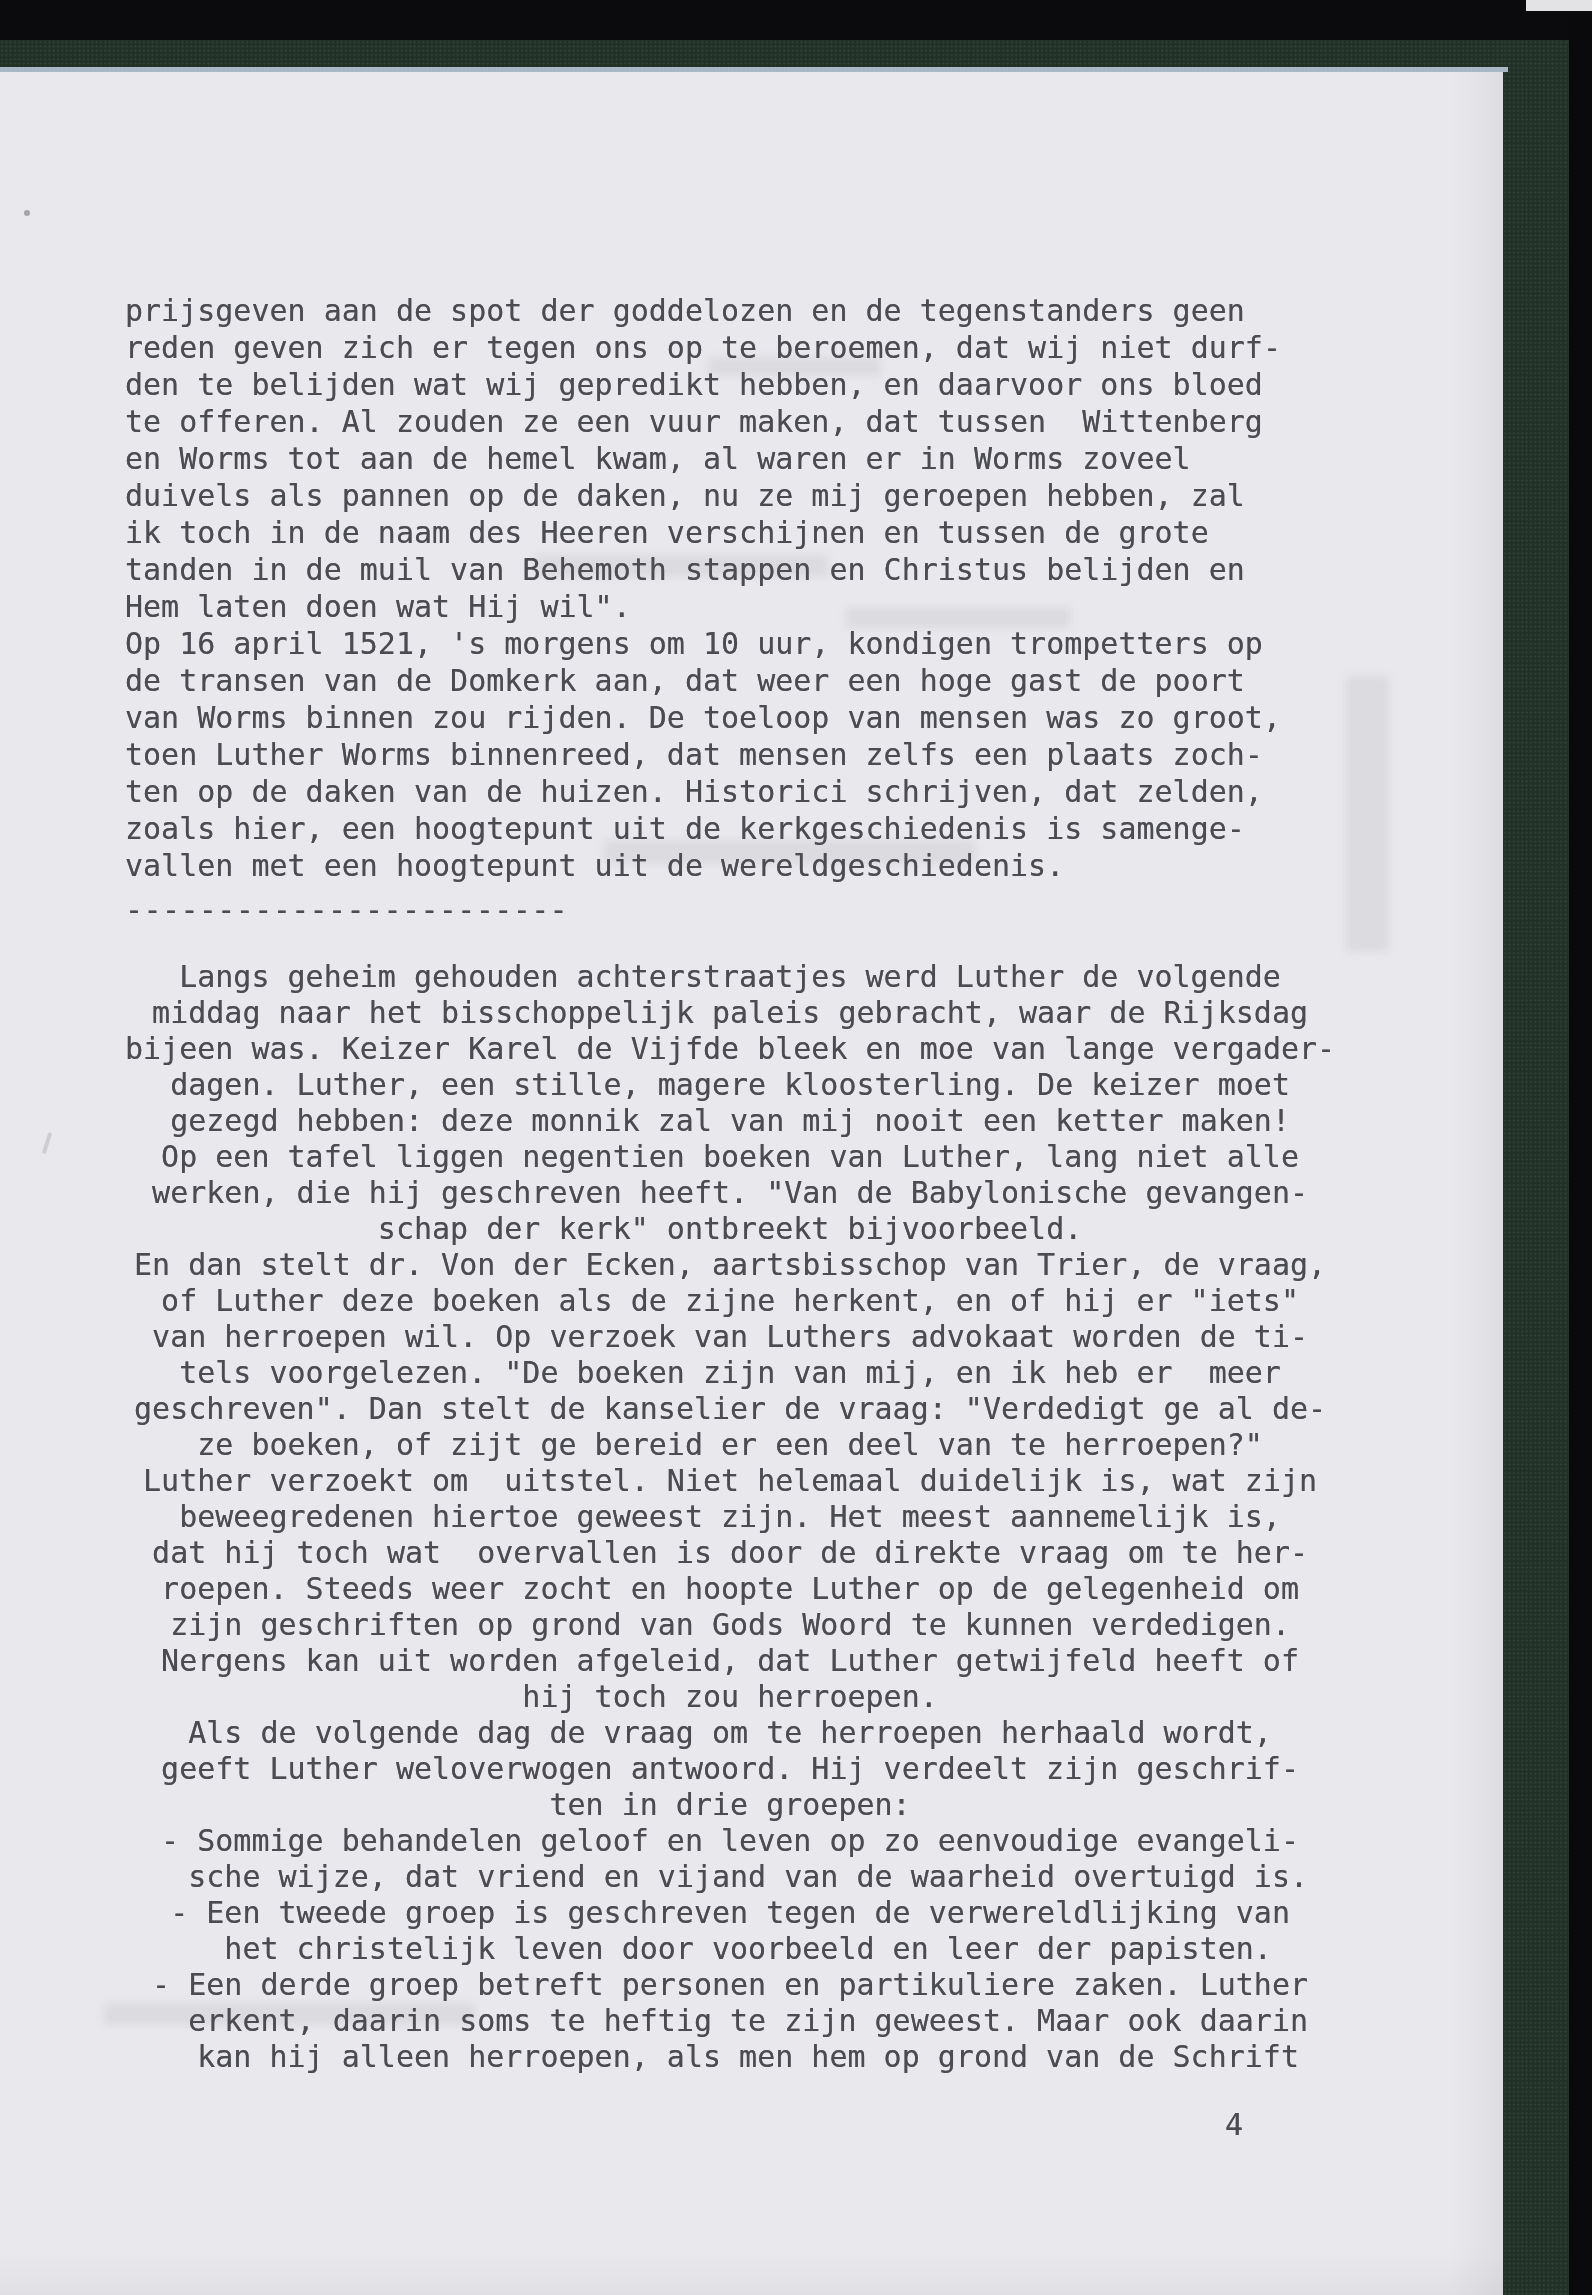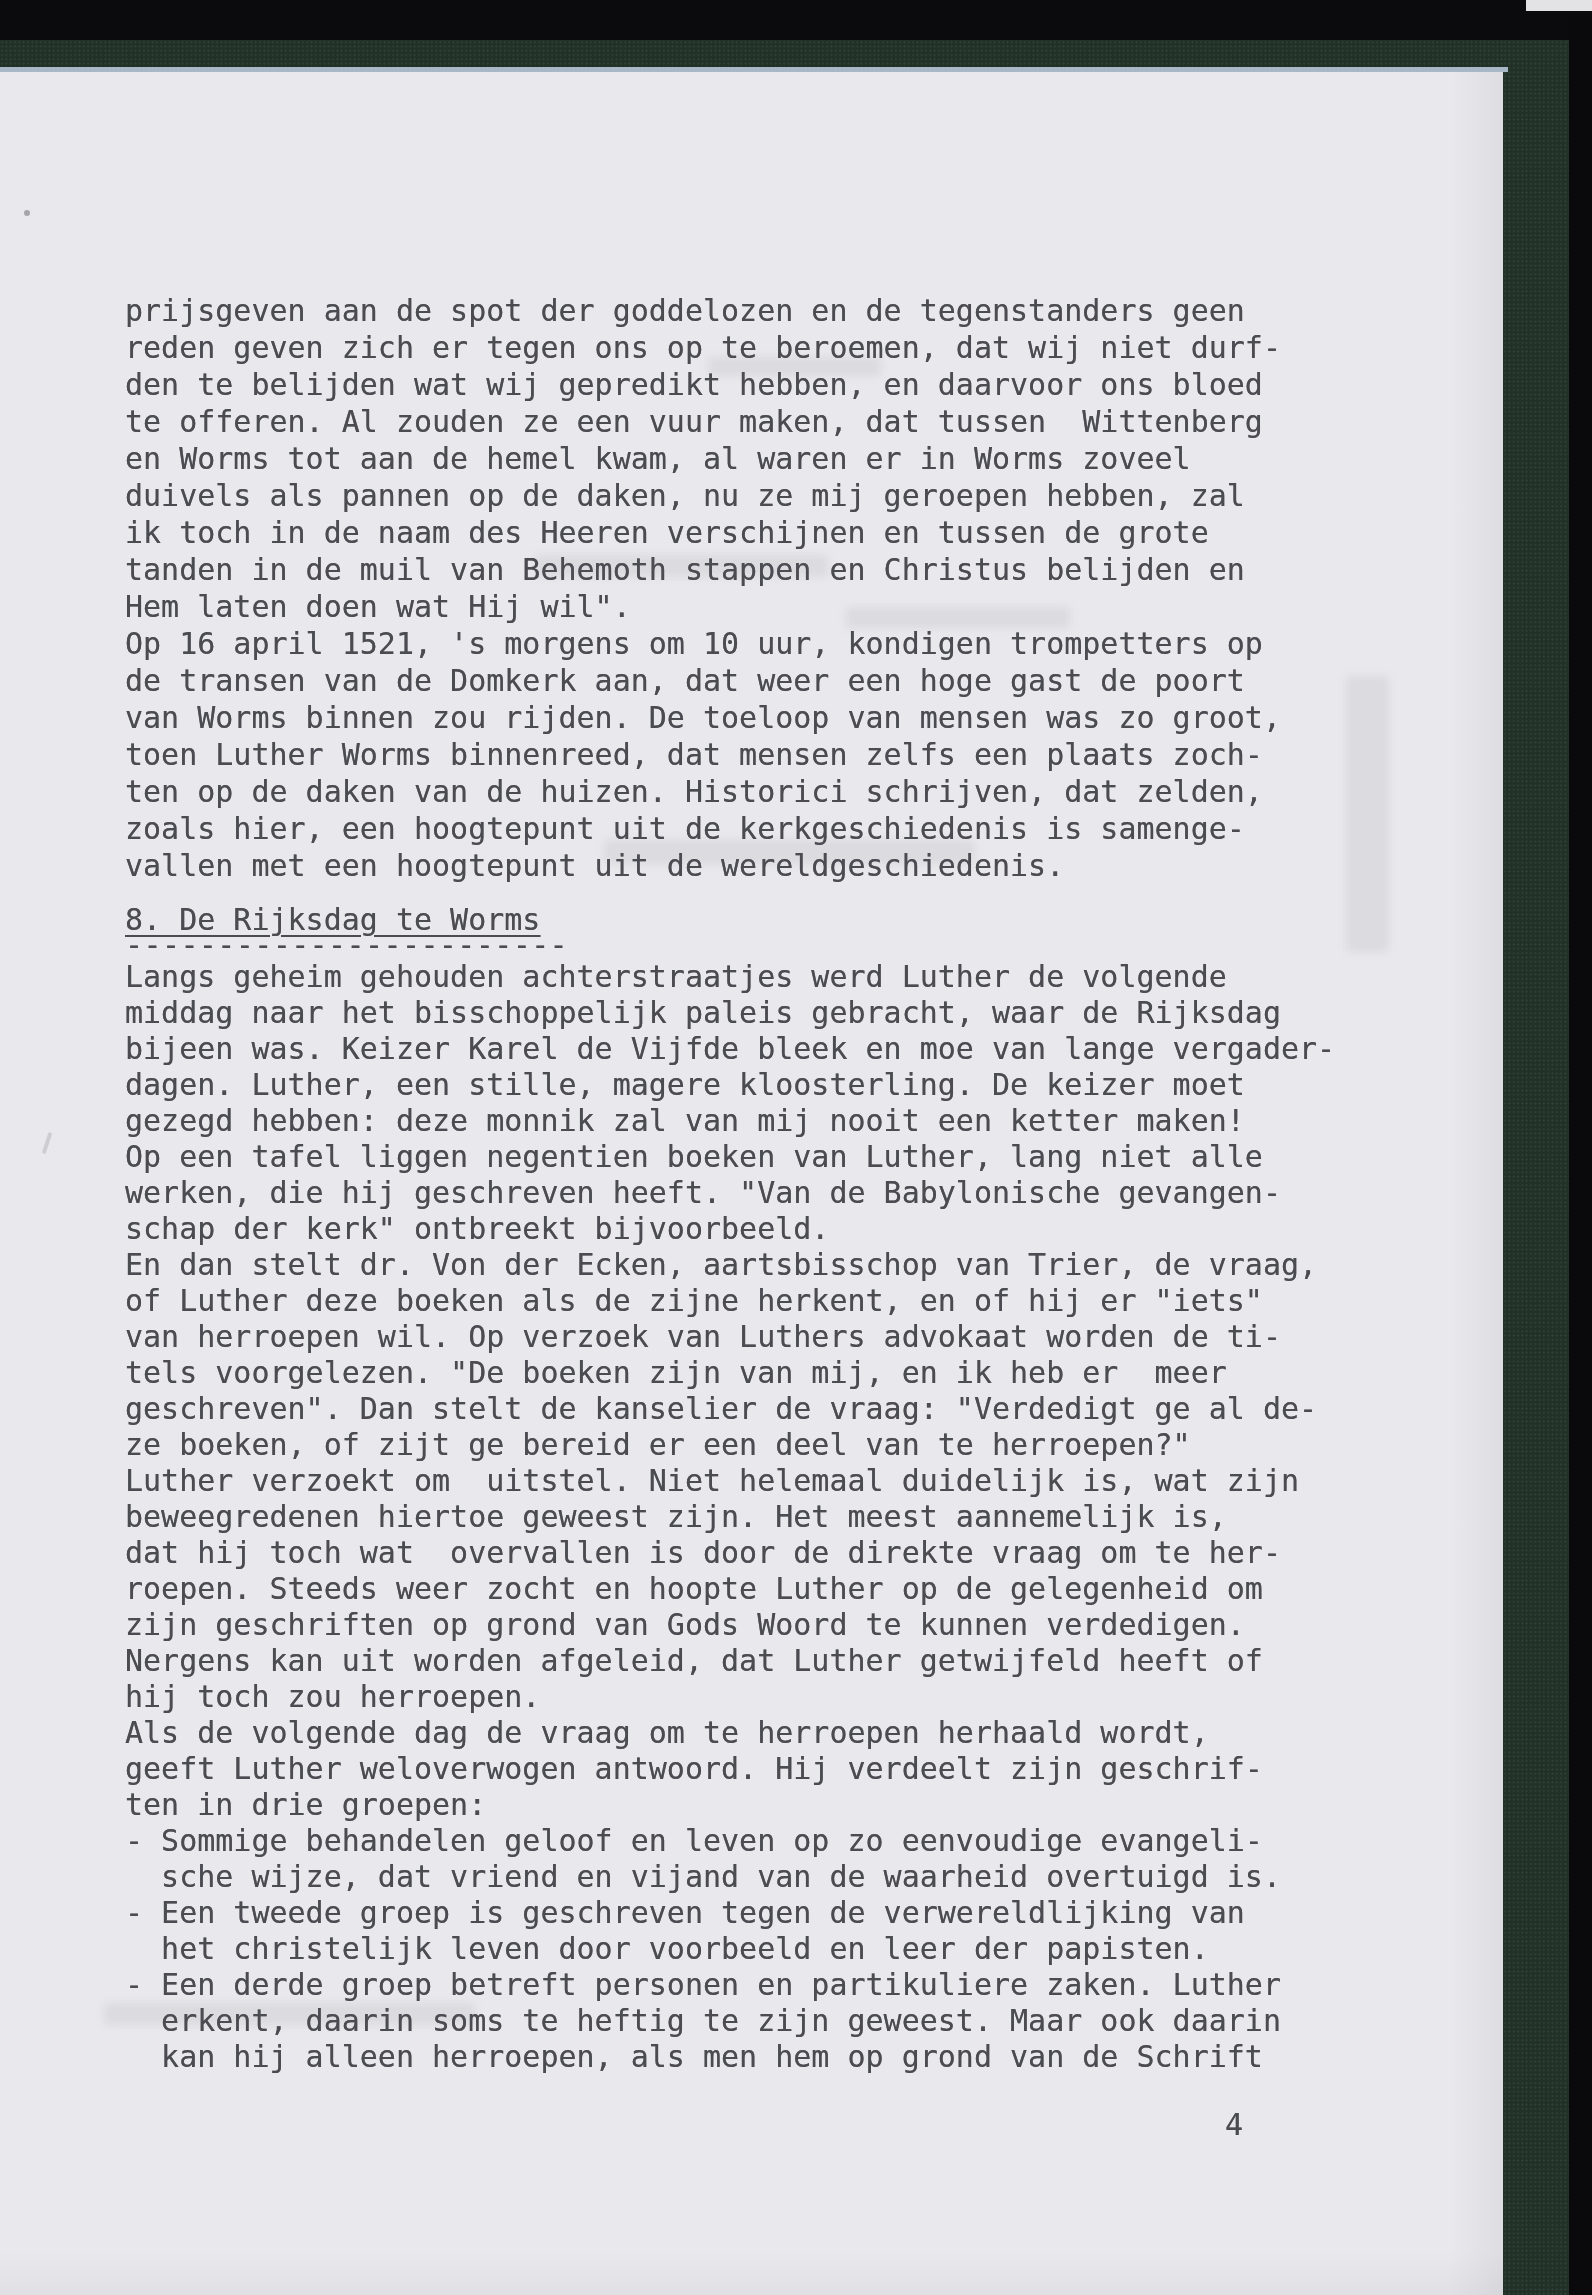--- a/index.html
+++ b/index.html
@@ -77,21 +77,21 @@
   .para1 { position: absolute; left: 125px; top: 220px; line-height: 37px; }
   .heading-wrap { position: absolute; left: 125px; top: 830px; }
   .heading-line {
     display: block;
     text-decoration: underline;
     text-decoration-thickness: 2.2px;
     text-underline-offset: 5.2px;
     line-height: 35px;
   }
   .dash-line { display: block; line-height: 15.5px; letter-spacing: 0.4px; }
-  .para2 { position: absolute; left: 125px; top: 887px; line-height: 36px; }
+  .para2 { position: absolute; left: 125px; top: 887px; line-height: 36px; text-align: center; }
   .pagenum { position: absolute; left: 1225px; top: 2035px; }
 </style>
 </head>
 <body>
 
 <div class="scene">
 
   <div class="band-black-top"></div>
   <div class="sliver-top-right"></div>
   <div class="band-green-top"></div>
@@ -112,21 +112,20 @@
 Hem laten doen wat Hij wil".
 Op 16 april 1521, 's morgens om 10 uur, kondigen trompetters op
 de transen van de Domkerk aan, dat weer een hoge gast de poort
 van Worms binnen zou rijden. De toeloop van mensen was zo groot,
 toen Luther Worms binnenreed, dat mensen zelfs een plaats zoch-
 ten op de daken van de huizen. Historici schrijven, dat zelden,
 zoals hier, een hoogtepunt uit de kerkgeschiedenis is samenge-
 vallen met een hoogtepunt uit de wereldgeschiedenis.</pre>
 
     <div class="heading-wrap">
-      <span class="heading-line">8. De Rijksdag te Worms</span>
       <span class="dash-line">------------------------</span>
     </div>
 
     <pre class="tw para2">Langs geheim gehouden achterstraatjes werd Luther de volgende
 middag naar het bisschoppelijk paleis gebracht, waar de Rijksdag
 bijeen was. Keizer Karel de Vijfde bleek en moe van lange vergader-
 dagen. Luther, een stille, magere kloosterling. De keizer moet
 gezegd hebben: deze monnik zal van mij nooit een ketter maken!
 Op een tafel liggen negentien boeken van Luther, lang niet alle
 werken, die hij geschreven heeft. "Van de Babylonische gevangen-

